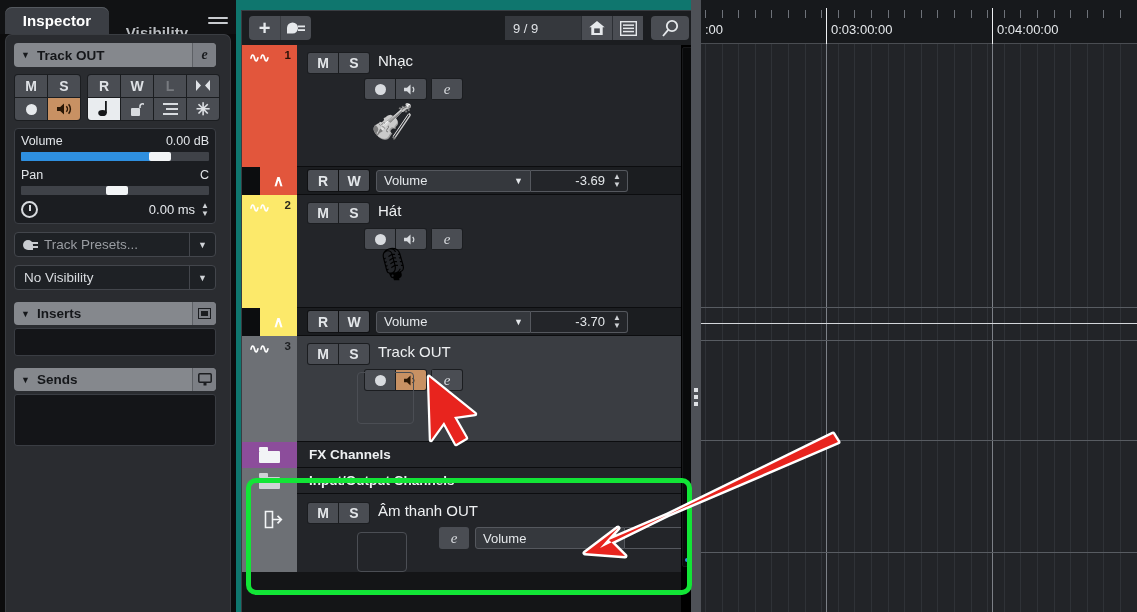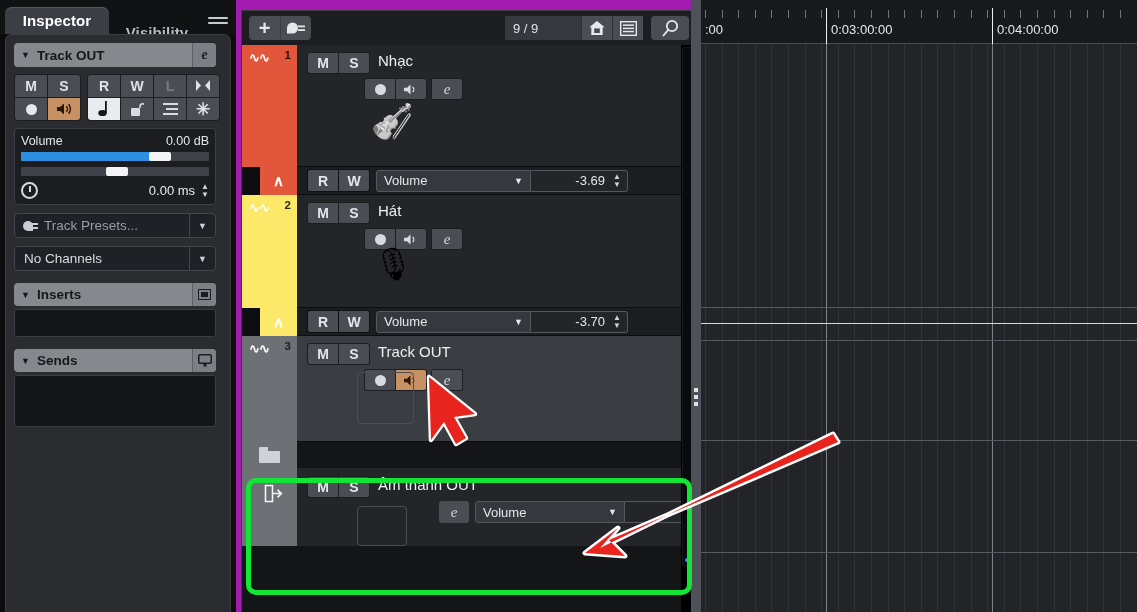--- a/index.html
+++ b/index.html
@@ -2,21 +2,21 @@
 <html><head>
 <meta charset="utf-8">
 <style>
   * { box-sizing: border-box; margin: 0; padding: 0; }
   html, body {
     width: 1137px; height: 612px;
     background: #0b0b0c;
     font-family: "Liberation Sans", sans-serif;
     overflow: hidden;
   }
-  #app { position: relative; width: 1137px; height: 612px; background: #a21caf; }
+  #app { position: relative; width: 1137px; height: 612px; background: #0f766e; }
 
   
   #inspector-panel {
     position: absolute; left: 0; top: 0; width: 236px; height: 612px;
     background: #0c0c0d;
   }
   #tabbar {
     position: absolute; left: 0; top: 0; width: 236px; height: 34px;
     background: #111214;
   }
@@ -383,41 +383,45 @@
 
       <div class="fader-box">
         <div class="row-lbl">
           <span>Volume</span>
           <span>0.00 dB</span>
         </div>
         <div class="slider" id="volume-slider">
           <div class="fill" style="width: 70%;"></div>
           <div class="knob" style="left: calc(70% - 4px);"></div>
         </div>
+        <div class="row-lbl">
+          <span>Pan</span>
+          <span>C</span>
+        </div>
         <div class="slider" id="pan-slider">
           <div class="knob" style="left: 45%;"></div>
         </div>
         <div class="delay-row">
           <span class="clock"></span>
           <span class="val">0.00 ms</span>
           <span class="spin">
               <i>▲</i>
               <i>▼</i>
             </span>
         </div>
       </div>
 
       <div class="ins-select preset">
         <span class="preset-icon"></span>
         <span class="txt">Track Presets...</span>
         <span class="arrow">▼</span>
       </div>
 
       <div class="ins-select">
-        <span class="txt">No Channels</span>
+        <span class="txt">No Visibility</span>
         <span class="arrow">▼</span>
       </div>
 
       <div class="sect-hdr">
         <span class="tri">▼</span>
         <span>Inserts</span>
         <span class="side-btn">
           <span class="mini-icon"></span>
         </span>
       </div>
@@ -620,25 +624,32 @@
             <div class="ctl-grp single">
               <div class="ctl edit">
                   <span>e</span>
                 </div>
             </div>
           </div>
           <div class="empty-slot"></div>
         </div>
       </div>
 
+      <div class="folder-row">
+        <div class="fstrip fx-strip">
+          <span class="folder-glyph"></span>
+        </div>
+        <div class="fbody">FX Channels</div>
+      </div>
 
       <div class="folder-row">
         <div class="fstrip io-strip">
           <span class="folder-glyph open"></span>
         </div>
+        <div class="fbody">Input/Output Channels</div>
       </div>
 
       <div id="io-track">
         <div class="iostrip">
           <svg class="outglyph" viewBox="0 0 19 19">
             <path d="M1.5 1.5h7v16h-7z" stroke="#f2f4f6" stroke-width="1.6" fill="none"></path>
             <path d="M9 9.5h8M13.5 5.8l3.8 3.7-3.8 3.8" stroke="#f2f4f6" stroke-width="1.7" fill="none"></path>
           </svg>
         </div>
         <div class="iobody">

